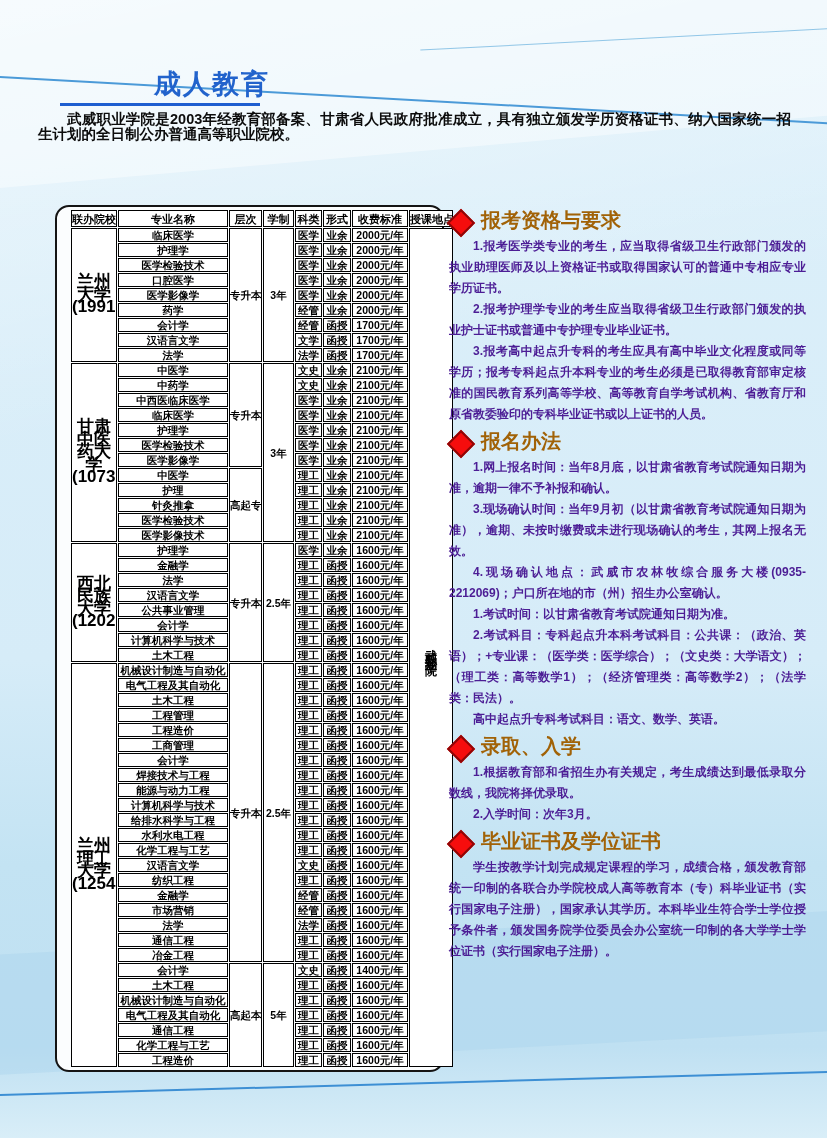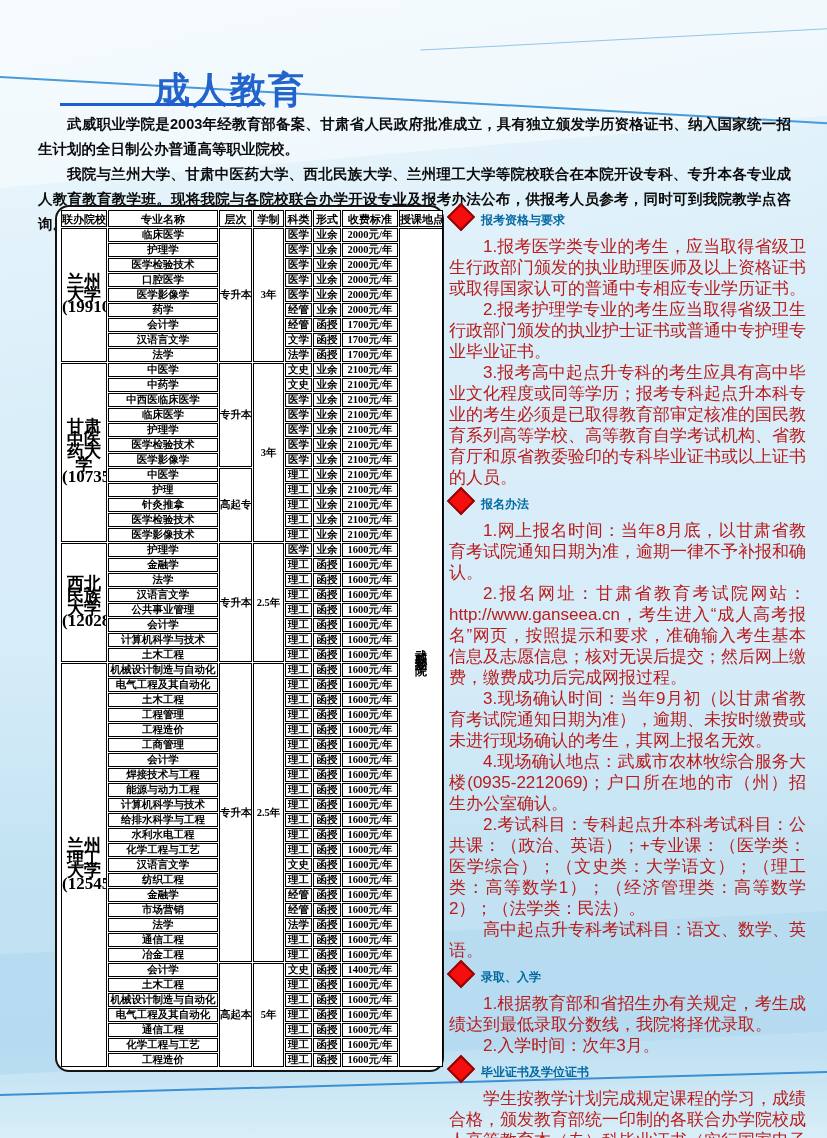--- a/index.html
+++ b/index.html
@@ -11,56 +11,55 @@
       linear-gradient(to bottom,#ddf0fa 0%,#d6ecf8 58%,#c3e3f3 76%,#bfe0f2 92%,#d9eef8 100%);
   }
   .decor{position:absolute;pointer-events:none;}
   .sheen1{left:-120px;top:-40px;width:1100px;height:190px;background:rgba(255,255,255,.42);transform:rotate(-5deg);}
   .sheen2{left:-80px;top:930px;width:1100px;height:120px;background:rgba(173,214,238,.5);transform:rotate(-3deg);}
   .line{height:2px;background:#4b9ad8;}
   .line1{left:-20px;top:100px;width:900px;transform:rotate(3.2deg);}
   .line2{left:-20px;top:1082px;width:900px;transform:rotate(-1.6deg);background:#3d8fd4;}
   .line3{left:420px;top:36px;width:520px;transform:rotate(-3deg);background:rgba(120,185,225,.8);height:1px;}
 
-  .page-title{position:absolute;left:154px;top:66px;font-size:36px;font-weight:bold;color:#2263cc;letter-spacing:2px;}
+  .page-title{position:absolute;left:154px;top:66px;font-size:27px;font-weight:bold;color:#2263cc;letter-spacing:2px;}
   .title-underline{position:absolute;left:60px;top:103px;width:200px;height:3px;background:#1e5ed0;}
 
   .intro{position:absolute;left:38px;top:112px;width:753px;color:#0c0c0c;}
-  .intro p{margin:0;font-size:14.5px;font-weight:bold;line-height:25px;text-indent:2em;text-align:justify;}
+  .intro p{margin:0;font-size:14.5px;font-weight:bold;line-height:15px;text-indent:2em;text-align:justify;}
 
   .table-wrap{position:absolute;left:55px;top:205px;width:389px;box-sizing:border-box;
-    border:2.5px solid #141414;border-radius:14px;background:#fbfdfe;padding:2px 3px;font-family:Liberation Serif, serif;}
+    border:2.5px solid #141414;border-radius:14px;background:#fbfdfe;padding:2px 13px;}
   table{border-collapse:separate;border-spacing:1px;width:100%;table-layout:fixed;}
   th,td{border:1px solid #000;background:#fff;text-align:center;vertical-align:middle;
     font-weight:bold;color:#000;padding:0;overflow:hidden;}
   th{font-size:11px;height:15px;line-height:14px;white-space:nowrap;}
   td{font-size:10.5px;height:12px;line-height:12px;white-space:nowrap;}
   td.college{white-space:normal;font-size:17px;line-height:12.5px;}
   td.loc{writing-mode:vertical-rl;text-orientation:upright;letter-spacing:3px;font-size:12px;white-space:normal;}
 
   .info{position:absolute;left:449px;top:204px;width:357px;}
-  .sec-title{display:flex;align-items:flex-start;color:#0369a1;font-size:12px;font-weight:bold;margin:3px 0 3px 0;line-height:26px;}
+  .sec-title{display:flex;align-items:flex-end;color:#a16207;font-size:20px;font-weight:bold;margin:3px 0 3px 0;line-height:26px;}
   .diamond{display:inline-block;width:16px;height:16px;background:#f60d0d;border:2px solid #8f0707;transform:rotate(45deg);margin:0 10px 0 2px;flex:0 0 auto;}
-  .sec p{margin:0;font-size:17px;font-weight:normal;color:#b91c1c;line-height:21px;text-align:justify;text-indent:2em;}
+  .sec p{margin:0;font-size:12px;font-weight:bold;color:#4c1d95;line-height:21px;text-align:justify;text-indent:2em;}
 </style>
 </head>
 <body>
 
 <div class="decor sheen1"></div>
 <div class="decor sheen2"></div>
 <div class="decor line line1"></div>
 <div class="decor line line2"></div>
 <div class="decor line3"></div>
 
 <div class="page-title">成人教育</div>
 <div class="title-underline"></div>
 
 <div class="intro">
   <p>武威职业学院是2003年经教育部备案、甘肃省人民政府批准成立，具有独立颁发学历资格证书、纳入国家统一招生计划的全日制公办普通高等职业院校。</p>
-  <p>我院与兰州大学、甘肃中医药大学、西北民族大学、兰州理工大学等院校联合在本院开设专科、专升本各专业成人教育教育教学班。现将我院与各院校联合办学开设专业及报考办法公布，供报考人员参考，同时可到我院教学点咨询。</p>
 </div>
 
 <div class="table-wrap">
   <table>
     <colgroup>
       <col style="width:46px">
         <col style="width:110px">
         <col style="width:33px">
         <col style="width:31px">
       <col style="width:27px">
@@ -458,25 +457,25 @@
       <p>1.报考医学类专业的考生，应当取得省级卫生行政部门颁发的执业助理医师及以上资格证书或取得国家认可的普通中专相应专业学历证书。</p>
       <p>2.报考护理学专业的考生应当取得省级卫生行政部门颁发的执业护士证书或普通中专护理专业毕业证书。</p>
       <p>3.报考高中起点升专科的考生应具有高中毕业文化程度或同等学历；报考专科起点升本科专业的考生必须是已取得教育部审定核准的国民教育系列高等学校、高等教育自学考试机构、省教育厅和原省教委验印的专科毕业证书或以上证书的人员。</p>
     </div>
     <div class="sec">
       <div class="sec-title">
         <span class="diamond"></span>
         <span>报名办法</span>
       </div>
       <p>1.网上报名时间：当年8月底，以甘肃省教育考试院通知日期为准，逾期一律不予补报和确认。</p>
-      <p>2.报名网址：甘肃省教育考试院网站：http://www.ganseea.cn，考生进入“成人高考报名”网页，按照提示和要求，准确输入考生基本信息及志愿信息；核对无误后提交；然后网上缴费，缴费成功后完成网报过程。</p>
       <p>3.现场确认时间：当年9月初（以甘肃省教育考试院通知日期为准），逾期、未按时缴费或未进行现场确认的考生，其网上报名无效。</p>
       <p>4.现场确认地点：武威市农林牧综合服务大楼(0935-2212069)；户口所在地的市（州）招生办公室确认。</p>
     </div>
     <div class="sec">
+      <p>1.考试时间：以甘肃省教育考试院通知日期为准。</p>
       <p>2.考试科目：专科起点升本科考试科目：公共课：（政治、英语）；+专业课：（医学类：医学综合）；（文史类：大学语文）；（理工类：高等数学1）；（经济管理类：高等数学2）；（法学类：民法）。</p>
       <p>高中起点升专科考试科目：语文、数学、英语。</p>
     </div>
     <div class="sec">
       <div class="sec-title">
         <span class="diamond"></span>
         <span>录取、入学</span>
       </div>
       <p>1.根据教育部和省招生办有关规定，考生成绩达到最低录取分数线，我院将择优录取。</p>
       <p>2.入学时间：次年3月。</p>

